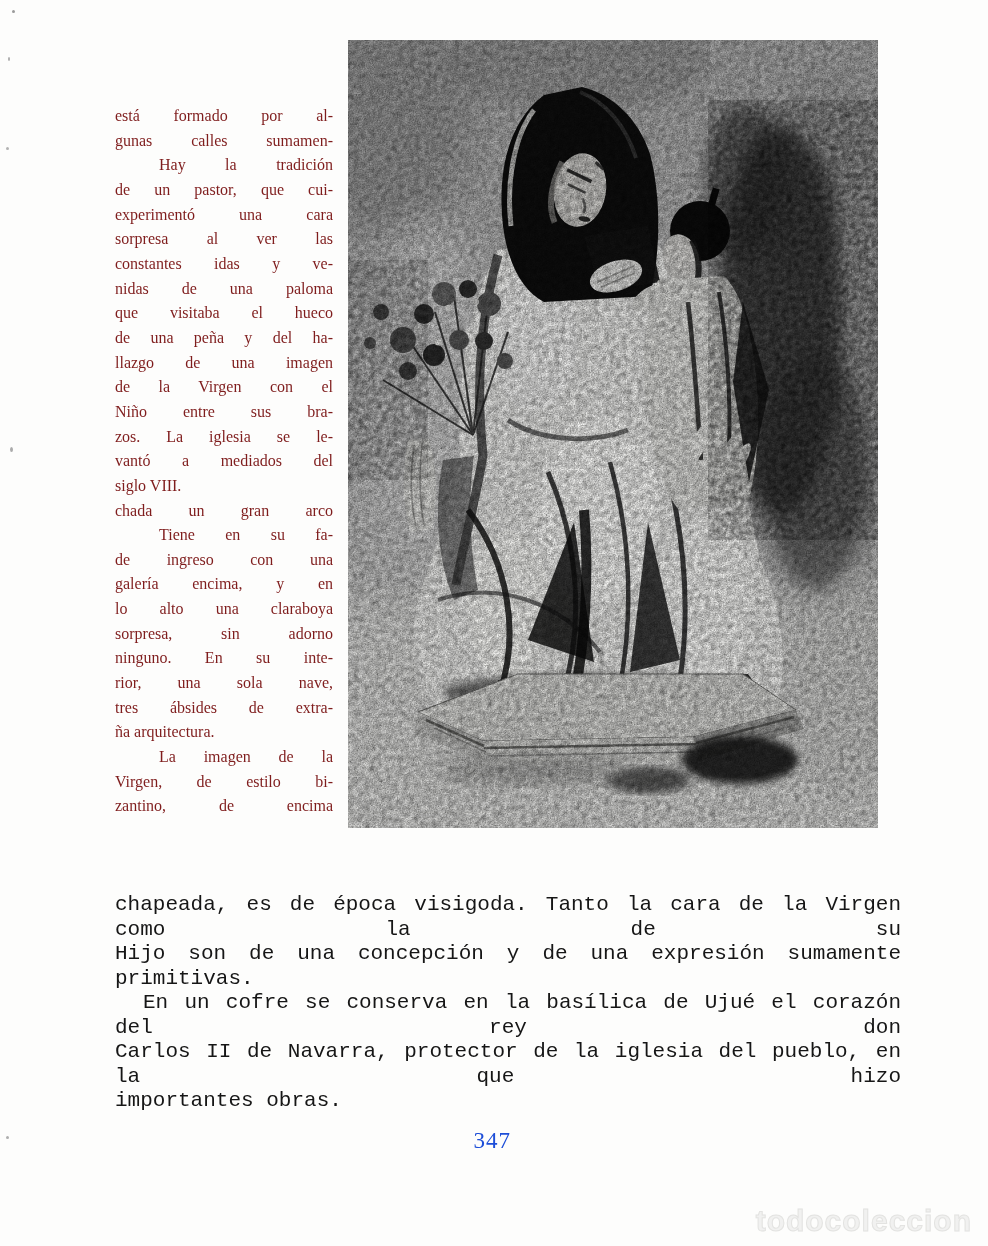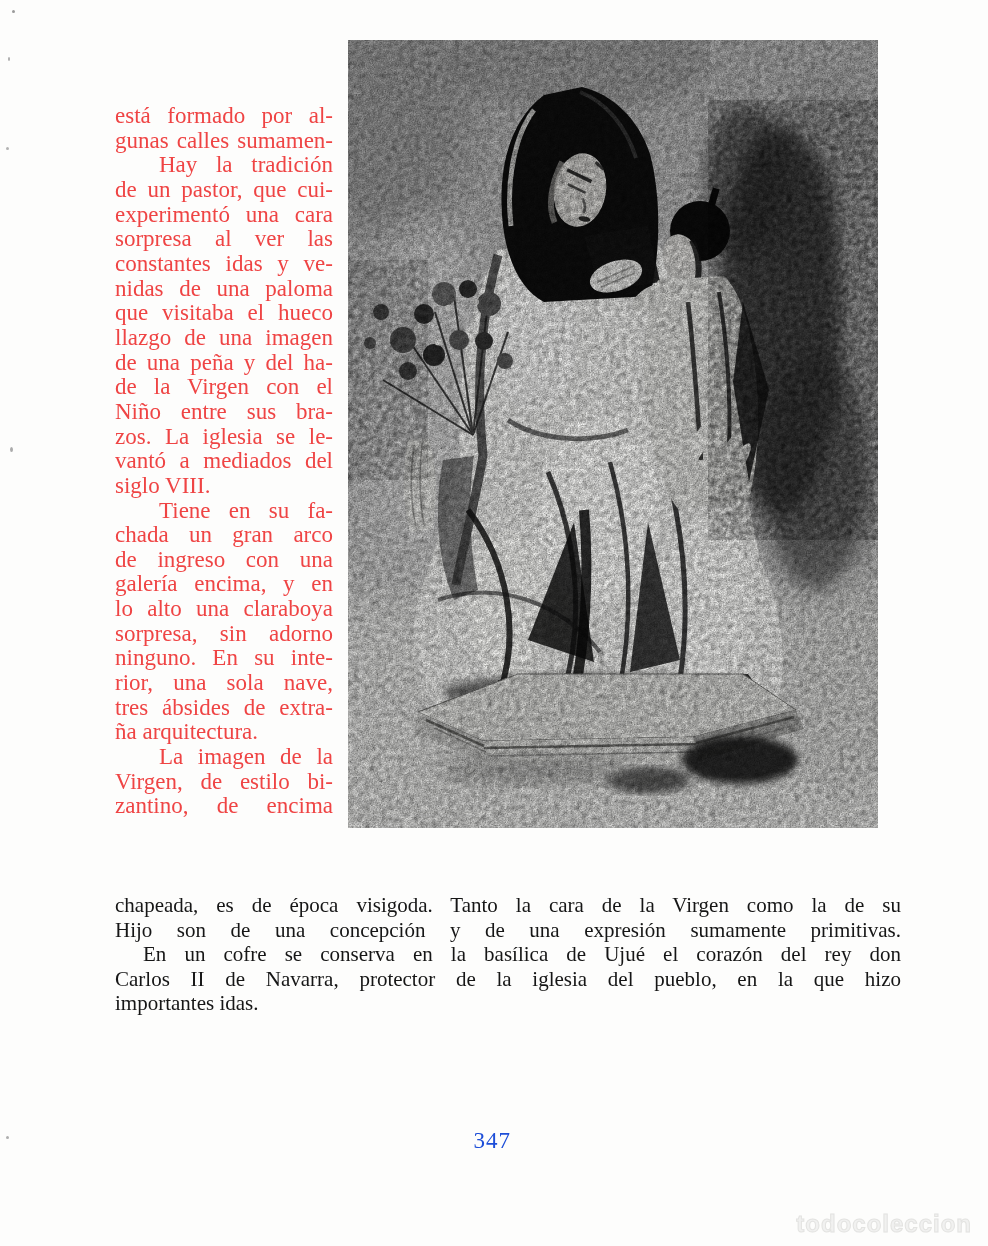--- a/index.html
+++ b/index.html
@@ -10,22 +10,22 @@
     overflow:hidden;
     font-family:"Liberation Serif","DejaVu Serif",serif;
     color:#181818;
   }
   
   .speck{position:absolute;border-radius:50%;}
 
   
   .left-column{
     position:absolute;left:115px;top:104px;width:218px;
-    font-size:23px;line-height:24.65px;
-    color:#ef4444;
+    font-size:16px;line-height:24.65px;
+    color:#7f1d1d;
   }
   .left-column .line{text-align:justify;text-align-last:justify;white-space:normal;}
   .left-column .line.indent{text-indent:44px;}
   .left-column .line.flush{text-align:left;text-align-last:left;}
 
   
   .photo{
     position:absolute;left:348px;top:40px;width:530px;height:788px;
     overflow:hidden;
   }
@@ -39,34 +39,34 @@
     color:#262626;
     white-space:nowrap;
   }
 
   
   .body-block{
     position:absolute;left:115px;top:893px;width:786px;
     font-size:21px;line-height:24.5px;
     color:#161616;
   }
-  .body-block .line{text-align:justify;text-align-last:justify;}
+  .body-block .line{text-align:justify;text-align-last:justify;font-family:Liberation Mono, monospace;}
   .body-block .line.indent{text-indent:28px;}
   .body-block .line.flush{text-align:left;text-align-last:left;}
 
   .page-number{
     position:absolute;left:415px;top:1128px;width:96px;
     text-align:right;font-size:23px;color:#1d4ed8;
     letter-spacing:1px;
   }
 
   .watermark{
     position:absolute;right:16px;bottom:8px;
     font-family:"Liberation Sans","DejaVu Sans",sans-serif;
-    font-weight:bold;font-size:24px;letter-spacing:1px;
+    font-weight:bold;font-size:30px;letter-spacing:1px;
     color:#f1f1f0;
     -webkit-text-stroke:1px #e3e3e1;
   }
 </style>
 </head>
 <body>
 
 <div class="page">
 
   <div class="speck" style="left:12px;top:10px;width:3px;height:3px;background:#9a9a9a"></div>
@@ -78,29 +78,29 @@
   <div class="left-column" id="left-column">
       <div class="line">está formado por al-</div>
       <div class="line">gunas calles sumamen-</div>
       <div class="line indent">Hay la tradición</div>
       <div class="line">de un pastor, que cui-</div>
       <div class="line">experimentó una cara</div>
       <div class="line">sorpresa al ver las</div>
       <div class="line">constantes idas y ve-</div>
       <div class="line">nidas de una paloma</div>
       <div class="line">que visitaba el hueco</div>
+      <div class="line">de una peña y del ha-</div>
       <div class="line">llazgo de una imagen</div>
-      <div class="line">de una peña y del ha-</div>
       <div class="line">de la Virgen con el</div>
       <div class="line">Niño entre sus bra-</div>
       <div class="line">zos. La iglesia se le-</div>
       <div class="line">vantó a mediados del</div>
       <div class="line flush">siglo VIII.</div>
+      <div class="line">chada un gran arco</div>
       <div class="line indent">Tiene en su fa-</div>
-      <div class="line">chada un gran arco</div>
       <div class="line">de ingreso con una</div>
       <div class="line">galería encima, y en</div>
       <div class="line">lo alto una claraboya</div>
       <div class="line">sorpresa, sin adorno</div>
       <div class="line">ninguno. En su inte-</div>
       <div class="line">rior, una sola nave,</div>
       <div class="line">tres ábsides de extra-</div>
       <div class="line flush">ña arquitectura.</div>
       <div class="line indent">La imagen de la</div>
       <div class="line">Virgen, de estilo bi-</div>
@@ -261,20 +261,20 @@
       <rect x="0" y="220" width="80" height="220" filter="url(#grainCoarse)" opacity="0.4"></rect>
     </svg>
   </div>
 
 
   <div class="body-block" id="body-block">
       <div class="line">chapeada, es de época visigoda. Tanto la cara de la Virgen como la de su</div>
       <div class="line">Hijo son de una concepción y de una expresión sumamente primitivas.</div>
       <div class="line indent">En un cofre se conserva en la basílica de Ujué el corazón del rey don</div>
       <div class="line">Carlos II de Navarra, protector de la iglesia del pueblo, en la que hizo</div>
-      <div class="line flush">importantes idas.</div>
+      <div class="line flush">importantes obras.</div>
     </div>
 
   <div class="page-number">347</div>
 
   <div class="watermark">todocoleccion</div>
 
 </div>
 
 </body></html>

